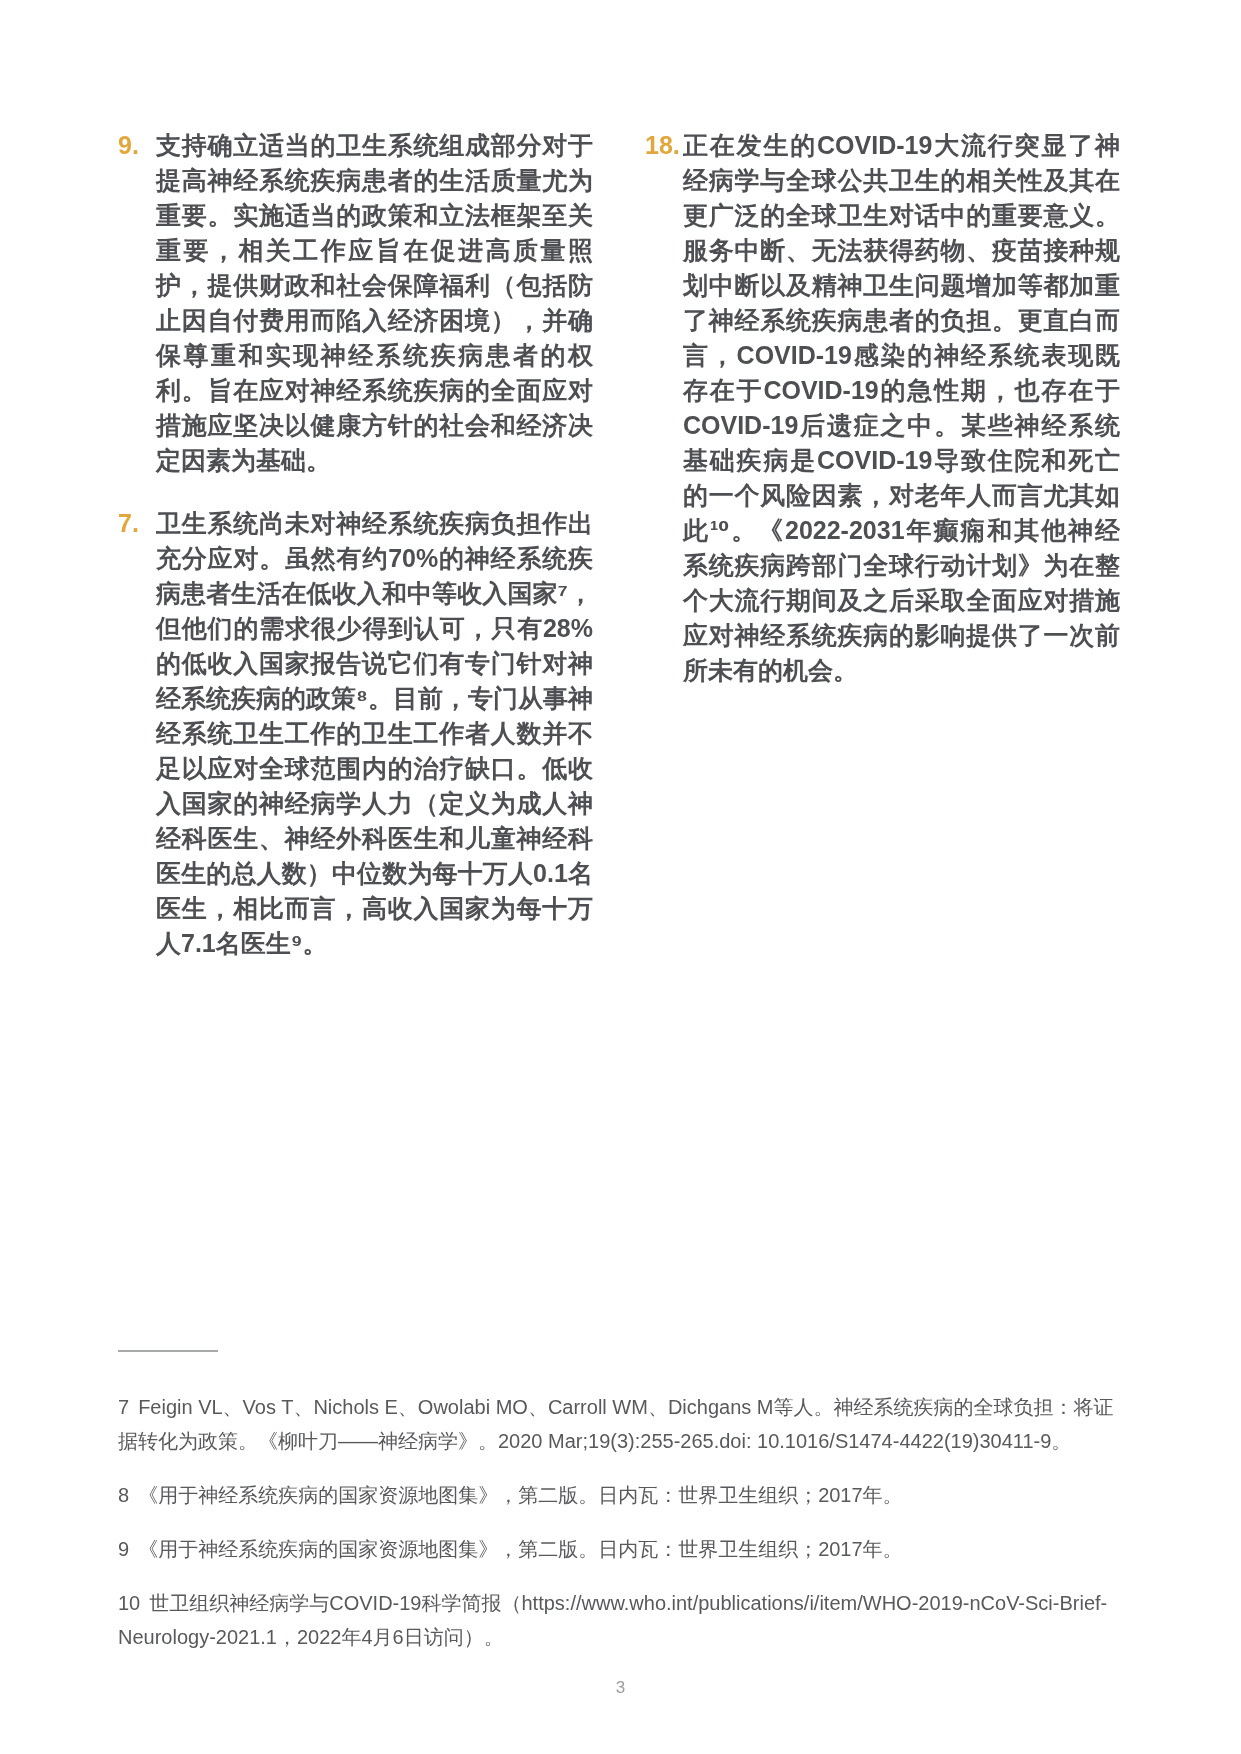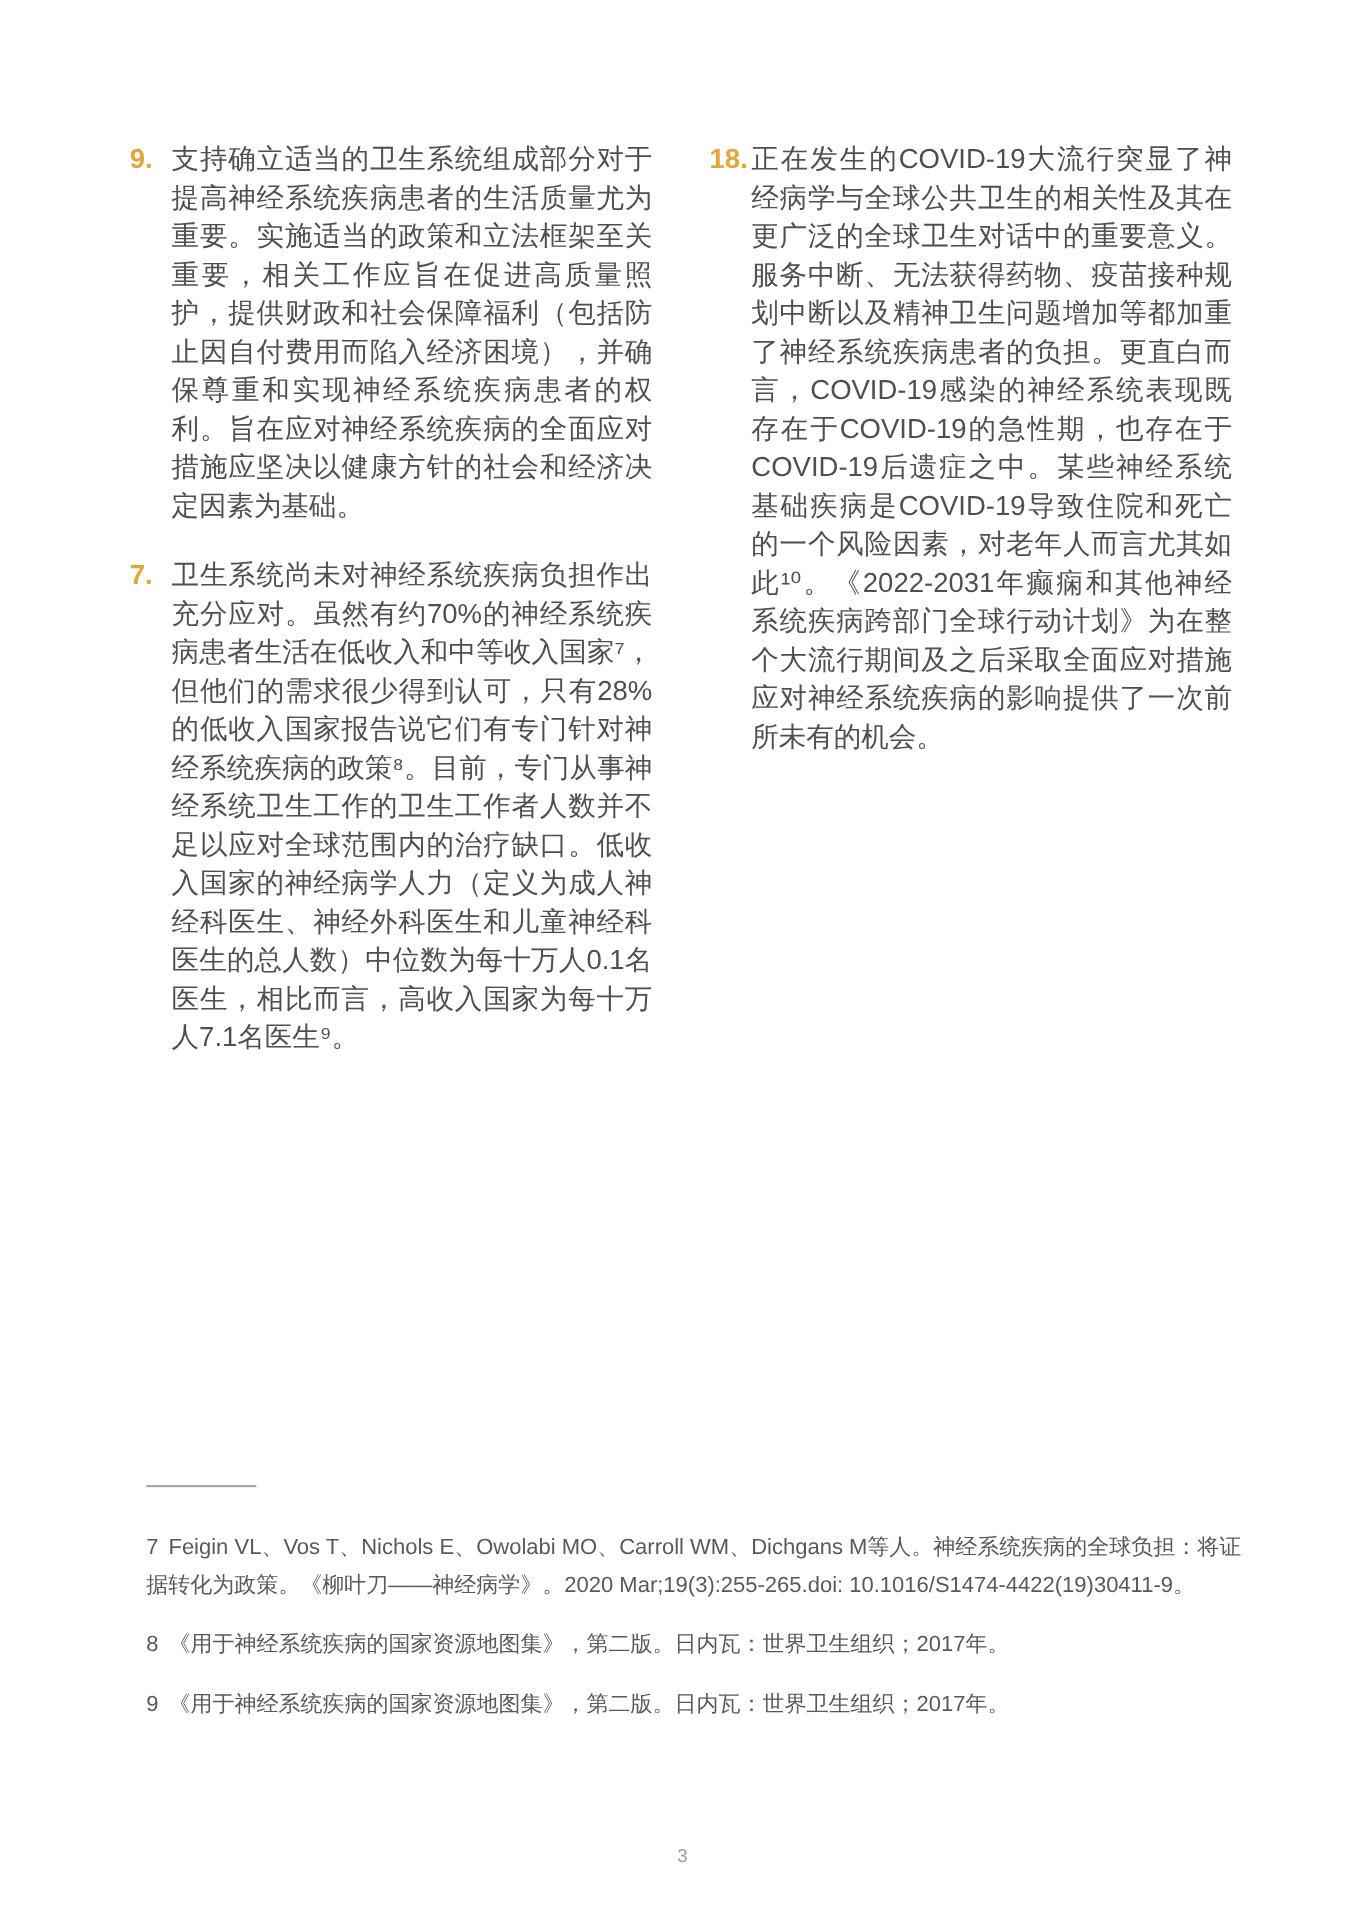--- a/index.html
+++ b/index.html
@@ -35,26 +35,26 @@
   }
   .para .num{
     flex:0 0 38px;
     width:38px;
     font-weight:bold;
     color:var(--accent);
   }
   .para .text{
     flex:1;
     text-align:justify;
+    font-weight:bold;
   }
   .footnotes{
     position:absolute;
     top:1350px;left:118px;
     width:1000px;
-    margin-left:15px;
   }
   .fn-divider{
     width:100px;height:2px;
     background:var(--divider);
     margin:0 0 38px 0;
   }
   .footnote{
     margin:0 0 20px 0;
     font-size:20px;
     line-height:34px;
@@ -101,17 +101,20 @@
     <div class="fn-divider"></div>
     <p class="footnote">
       <span class="fn-num">7</span><span>Feigin VL、Vos T、Nichols E、Owolabi MO、Carroll WM、Dichgans M等人。神经系统疾病的全球负担：将证据转化为政策。《柳叶刀——神经病学》。2020 Mar;19(3):255-265.doi: 10.1016/S1474-4422(19)30411-9。</span>
     </p>
     <p class="footnote">
       <span class="fn-num">8</span><span>《用于神经系统疾病的国家资源地图集》，第二版。日内瓦：世界卫生组织；2017年。</span>
     </p>
     <p class="footnote">
       <span class="fn-num">9</span><span>《用于神经系统疾病的国家资源地图集》，第二版。日内瓦：世界卫生组织；2017年。</span>
     </p>
+    <p class="footnote">
+      <span class="fn-num">10</span><span>世卫组织神经病学与COVID-19科学简报（https://www.who.int/publications/i/item/WHO-2019-nCoV-Sci-Brief-Neurology-2021.1，2022年4月6日访问）。</span>
+    </p>
   </div>
 
   <div class="page-number">3</div>
 
 </div>
 
 </body></html>

